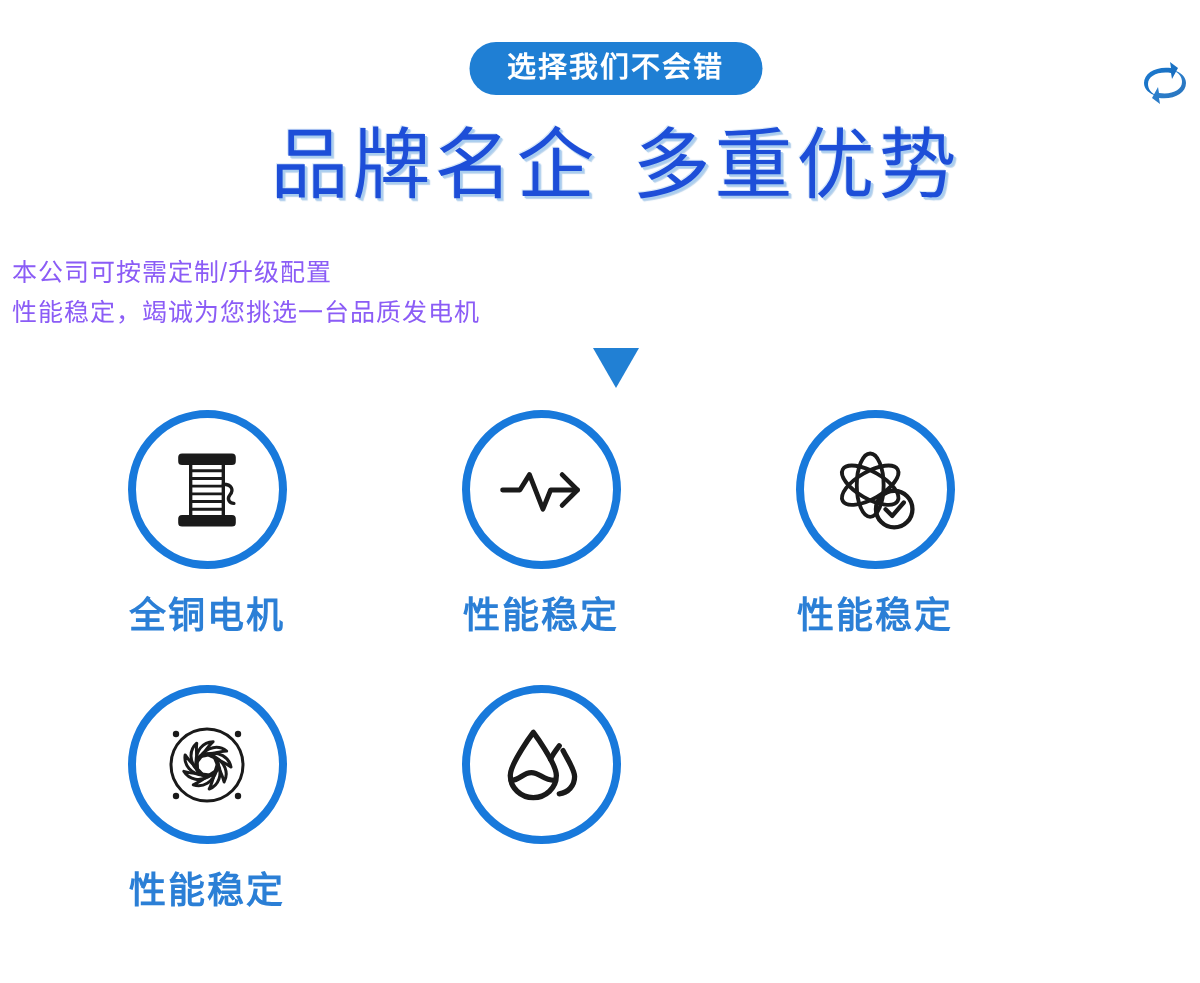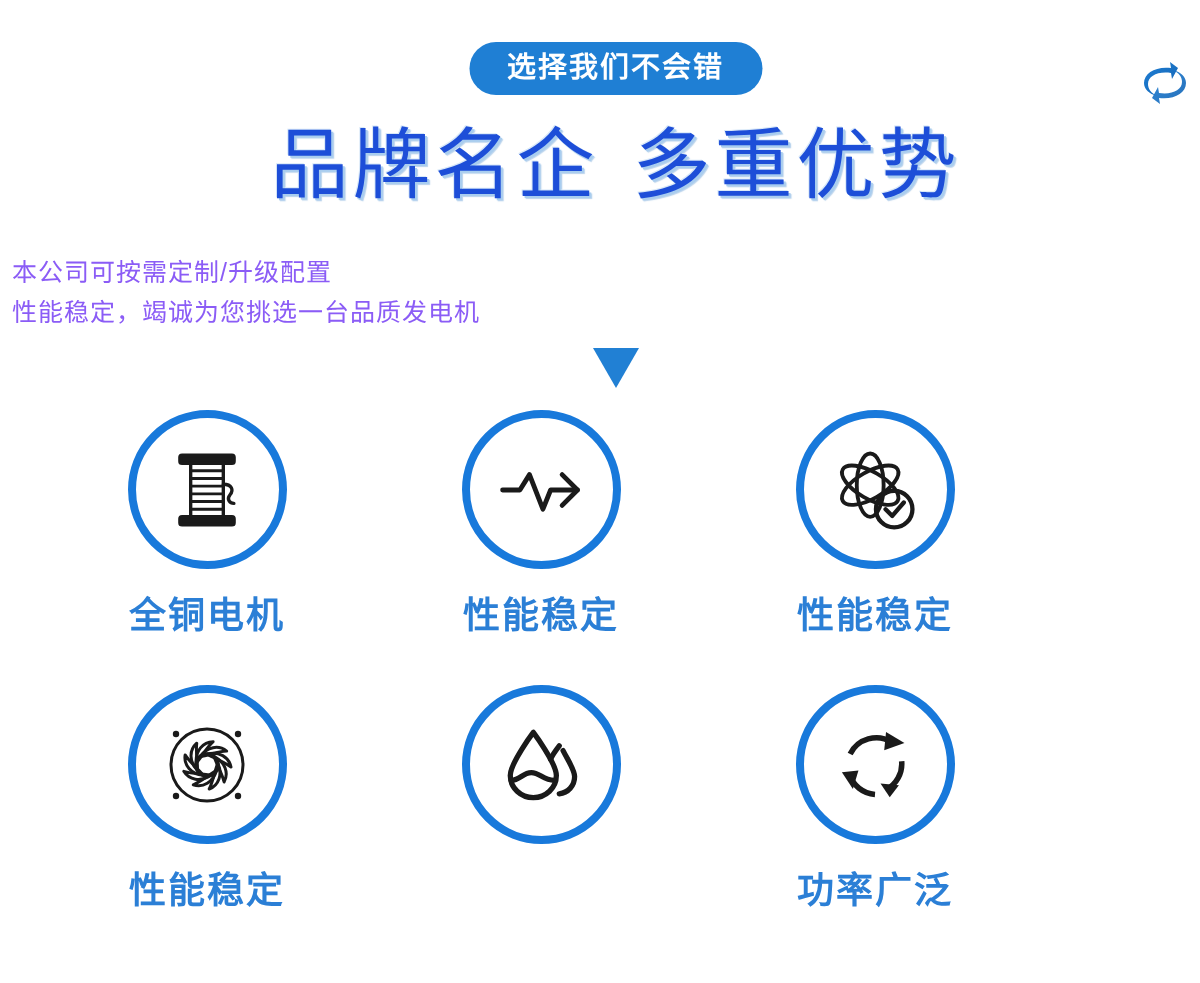--- a/index.html
+++ b/index.html
@@ -257,30 +257,15 @@
         <svg viewBox="0 0 100 100" width="96" height="96" aria-hidden="true">
           <g fill="none" stroke="#1a1a1a" stroke-width="5.5" stroke-linecap="round" stroke-linejoin="round">
             <path d="M42 16 C42 16 18 48 18 61 C18 74 29 84 42 84 C55 84 66 74 66 61 C66 48 42 16 42 16 Z"></path>
             <path d="M19 66 C28 66 31 58 40 58 C49 58 52 66 64 66"></path>
             <path d="M69 30 C69 30 62 39 60 44 M73 35 C78 45 85 55 85 62 C85 72 78 79 69 80"></path>
           </g>
         </svg>
       </div>
     </div>
 
-    <div class="feature">
-      <div class="feature-circle">
-        <svg viewBox="0 0 100 100" width="92" height="92" aria-hidden="true">
-          <g fill="none" stroke="#1a1a1a" stroke-width="6" stroke-linecap="butt">
-            <path d="M23 38 A32 32 0 0 1 68 25"></path>
-            <path d="M79 46 A32 32 0 0 1 62 77"></path>
-            <path d="M50 82 A32 32 0 0 1 22 60"></path>
-          </g>
-          <polygon points="62,14 82,26 60,34" fill="#1a1a1a"></polygon>
-          <polygon points="76,72 66,85 56,70" fill="#1a1a1a"></polygon>
-          <polygon points="14,58 32,56 26,76" fill="#1a1a1a"></polygon>
-        </svg>
-      </div>
-      <div class="feature-label">功率广泛</div>
-    </div>
 
   </div>
 </div>
 
 </body></html>

